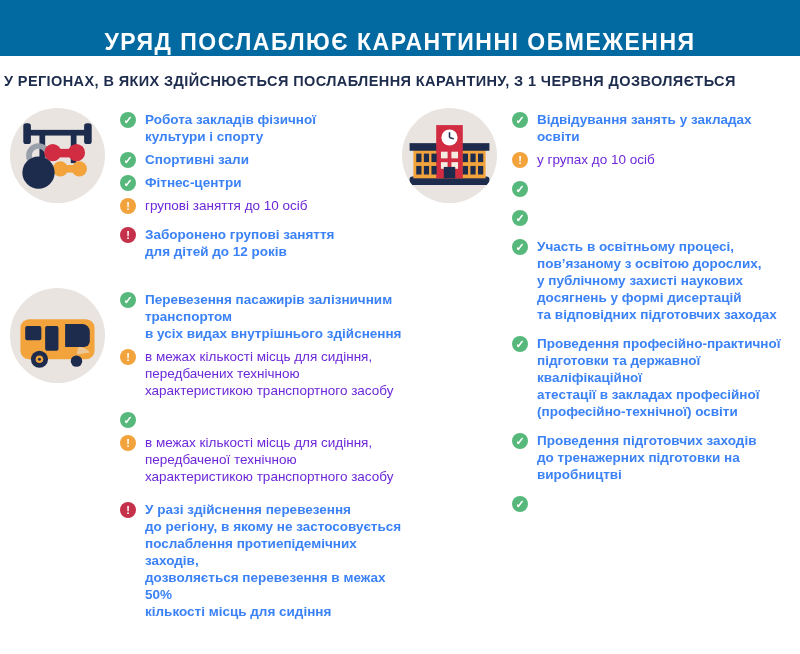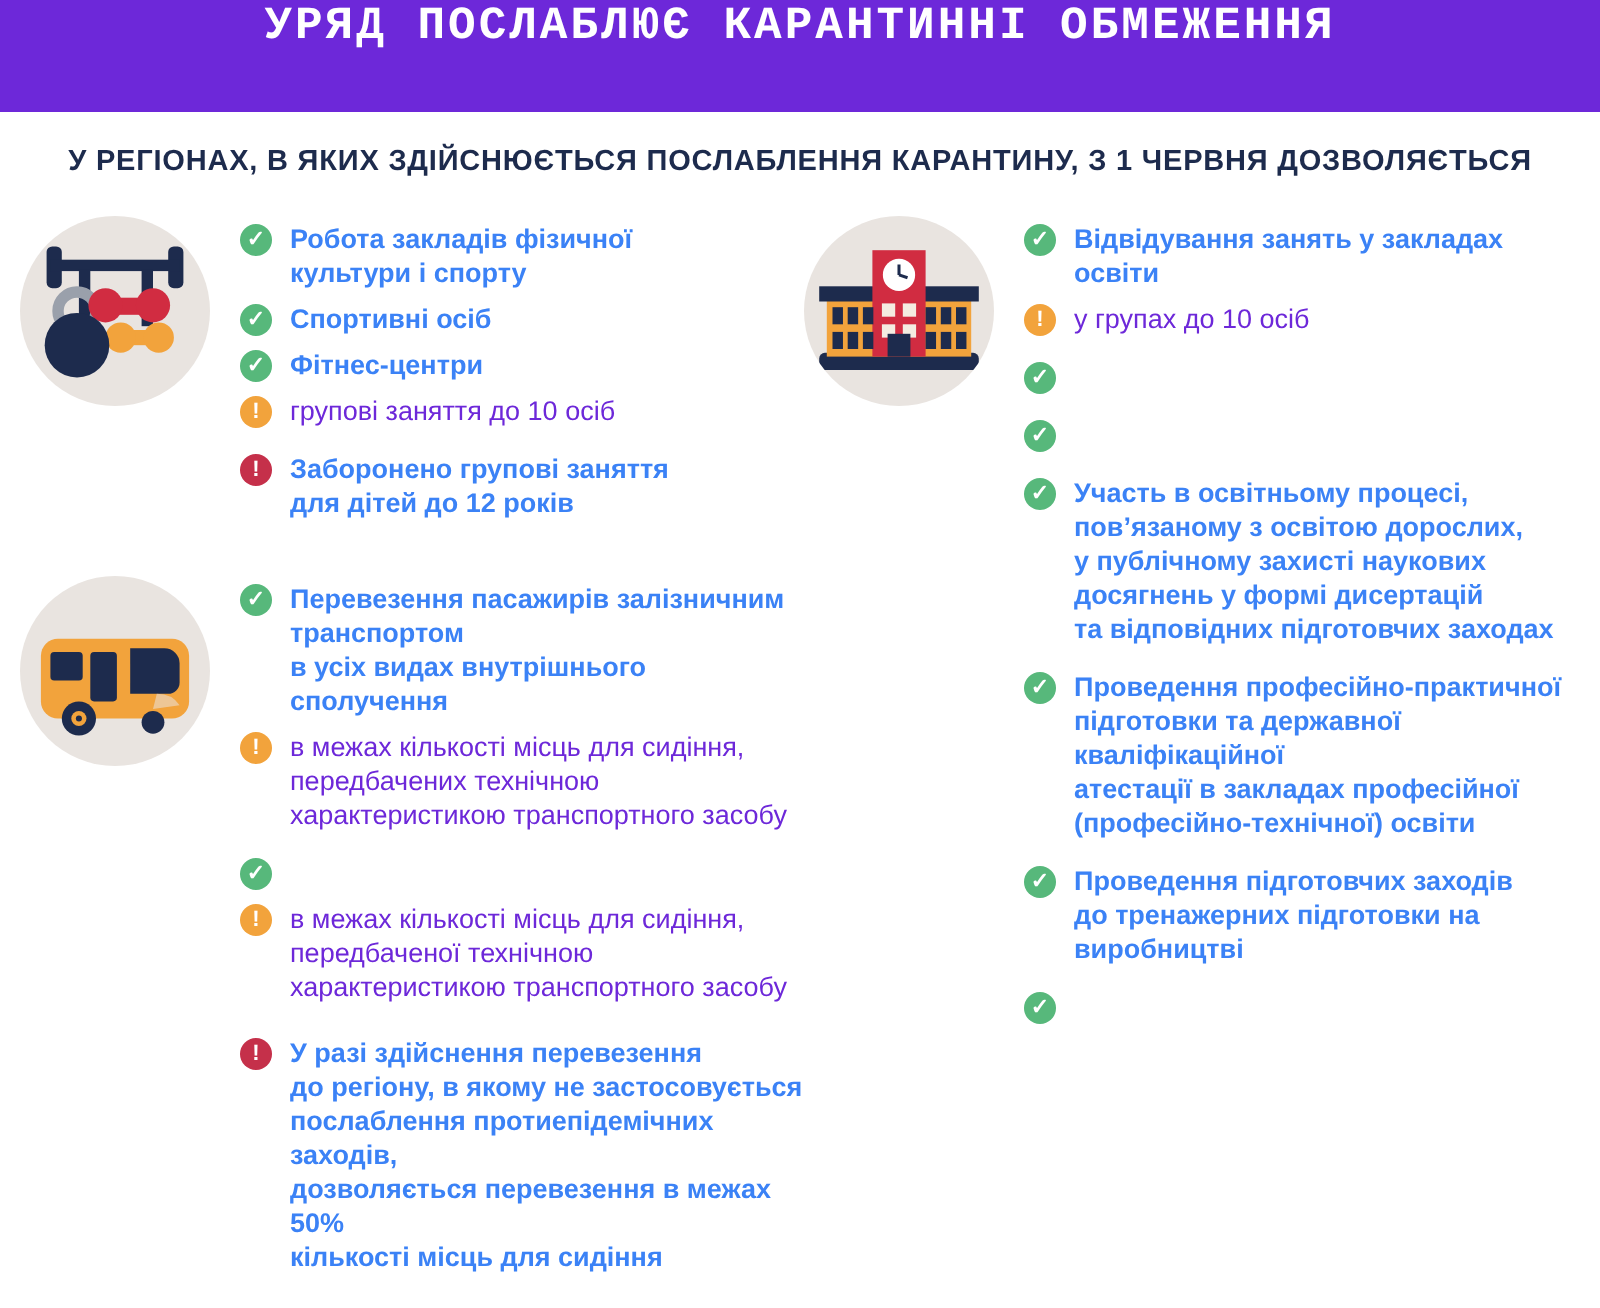--- a/index.html
+++ b/index.html
@@ -7,35 +7,33 @@
   body {
     font-family: "Liberation Sans", sans-serif;
     background: #ffffff;
     color: #1d2b4d;
     overflow: hidden;
     position: relative;
   }
   
   .topbar {
     height: 56px;
-    background: #6d28d9;
+    background: #0369a1;
     display: flex;
-    align-items: flex-start;
+    align-items: flex-end;
     justify-content: center;
-    font-family: Liberation Mono, monospace;
   }
   .topbar h1 {
     color: #ffffff;
     font-size: 23px;
     font-weight: 700;
     letter-spacing: 1.5px;
     text-transform: uppercase;
   }
   .subtitle {
-    text-align: center;
     padding: 17px 4px 13px;
     font-size: 14.5px;
     font-weight: 700;
     letter-spacing: 0.4px;
     color: #1d2b4d;
     text-transform: uppercase;
   }
   
   .content {
     display: grid;
@@ -110,21 +108,21 @@
         </svg>
       </div>
       <ul class="list">
         <li class="item">
           <span class="badge check">✓</span>
           <span class="txt strong">Робота закладів фізичної
 культури і спорту</span>
         </li>
         <li class="item">
           <span class="badge check">✓</span>
-          <span class="txt strong">Спортивні осіб</span>
+          <span class="txt strong">Спортивні зали</span>
         </li>
         <li class="item">
           <span class="badge check">✓</span>
           <span class="txt strong">Фітнес-центри</span>
         </li>
         <li class="item mt-sm">
           <span class="badge warn">!</span>
           <span class="txt muted">групові заняття до 10 осіб</span>
         </li>
         <li class="item mt-md">
@@ -146,21 +144,21 @@
           <circle cx="31" cy="75" r="9" fill="#1d2b4d"></circle>
           <circle cx="31" cy="75" r="4" fill="#f2a33c"></circle>
           <circle cx="31" cy="75" r="1.6" fill="#1d2b4d"></circle>
           <circle cx="70" cy="77" r="6" fill="#1d2b4d"></circle>
         </svg>
       </div>
       <ul class="list">
         <li class="item">
           <span class="badge check">✓</span>
           <span class="txt strong">Перевезення пасажирів залізничним транспортом
-в усіх видах внутрішнього сполучення</span>
+в усіх видах внутрішнього здійснення</span>
         </li>
         <li class="item">
           <span class="badge warn">!</span>
           <span class="txt muted">в межах кількості місць для сидіння,
 передбачених технічною
 характеристикою транспортного засобу</span>
         </li>
         <li class="item mt-md">
           <span class="badge check">✓</span>
         </li>

